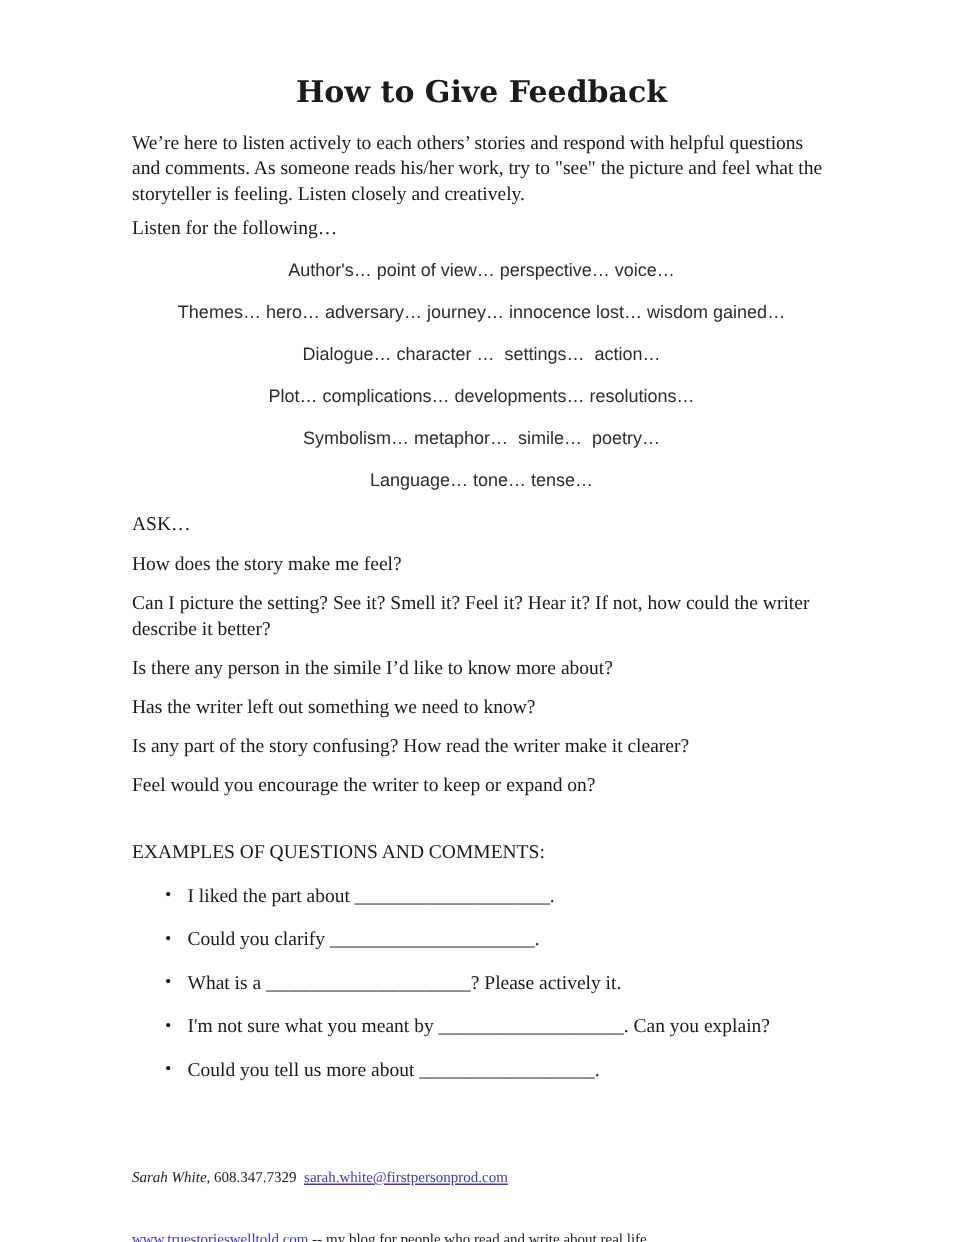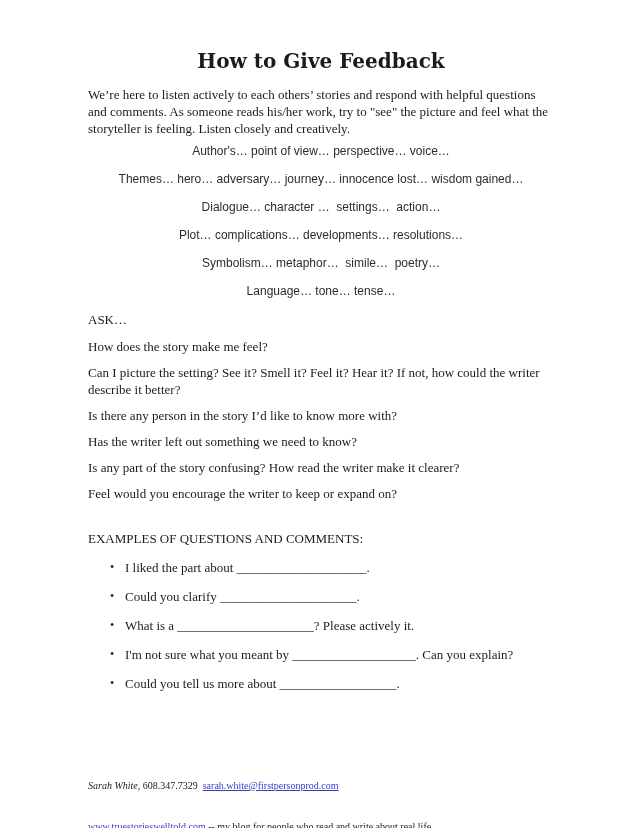--- a/index.html
+++ b/index.html
@@ -42,35 +42,36 @@
 </style>
 </head>
 <body>
 
 <div class="page">
 
   <h1 class="doc-title">How to Give Feedback</h1>
 
   <p class="para">We’re here to listen actively to each others’ stories and respond with helpful questions and comments. As someone reads his/her work, try to "see" the picture and feel what the storyteller is feeling. Listen closely and creatively.</p>
 
+  <p class="lead">Listen for the following…</p>
 
   <ul class="listen-list">
     <li>Author's… point of view… perspective… voice…</li>
     <li>Themes… hero… adversary… journey… innocence lost… wisdom gained…</li>
     <li>Dialogue… character …  settings…  action…</li>
     <li>Plot… complications… developments… resolutions…</li>
     <li>Symbolism… metaphor…  simile…  poetry…</li>
     <li>Language… tone… tense…</li>
   </ul>
 
   <p class="ask-heading">ASK…</p>
 
   <p class="question">How does the story make me feel?</p>
   <p class="question">Can I picture the setting? See it? Smell it? Feel it? Hear it? If not, how could the writer describe it better?</p>
-  <p class="question">Is there any person in the story I’d like to know more with?</p>
+  <p class="question">Is there any person in the simile I’d like to know more about?</p>
   <p class="question">Has the writer left out something we need to know?</p>
   <p class="question">Is any part of the story confusing? How read the writer make it clearer?</p>
   <p class="question">Feel would you encourage the writer to keep or expand on?</p>
 
   <p class="examples-heading">EXAMPLES OF QUESTIONS AND COMMENTS:</p>
 
   <ul class="examples-list">
     <li>
       <span class="bullet">•</span>
       <span>I liked the part about ____________________.</span>

